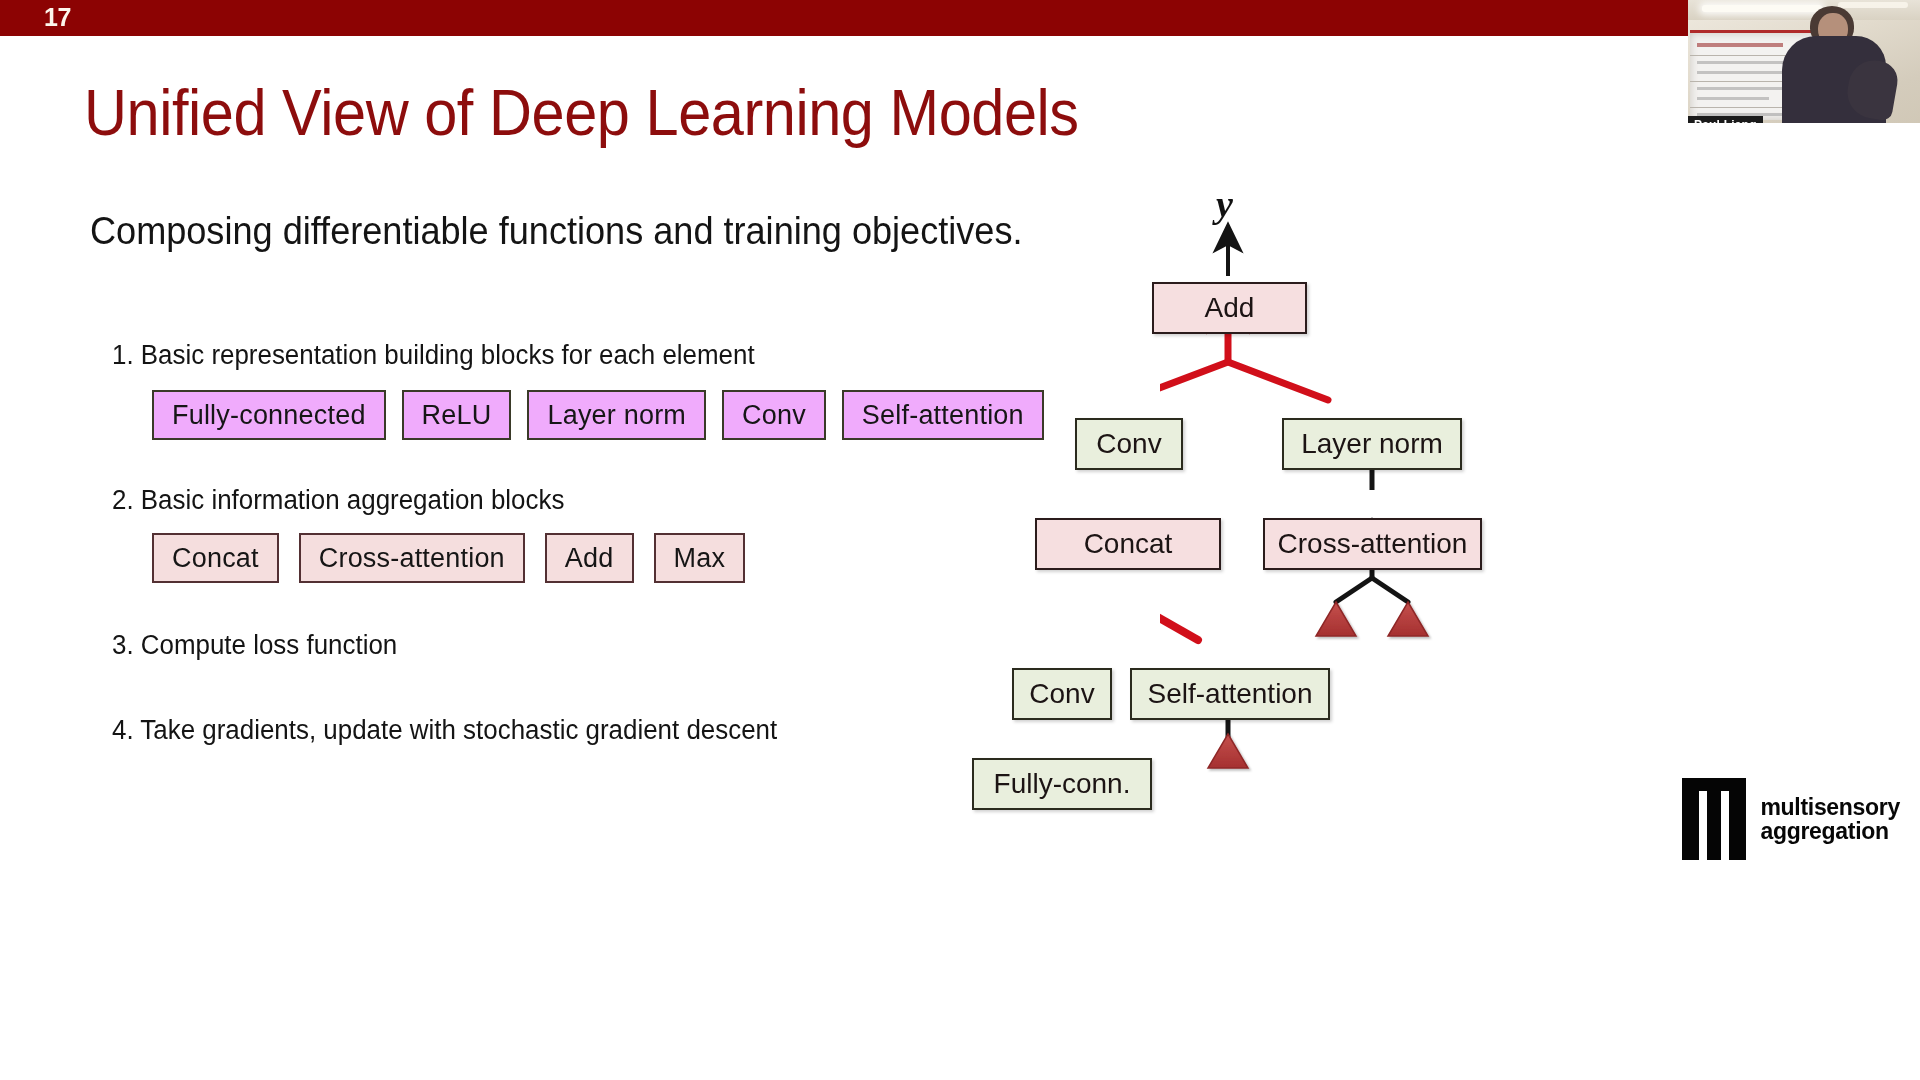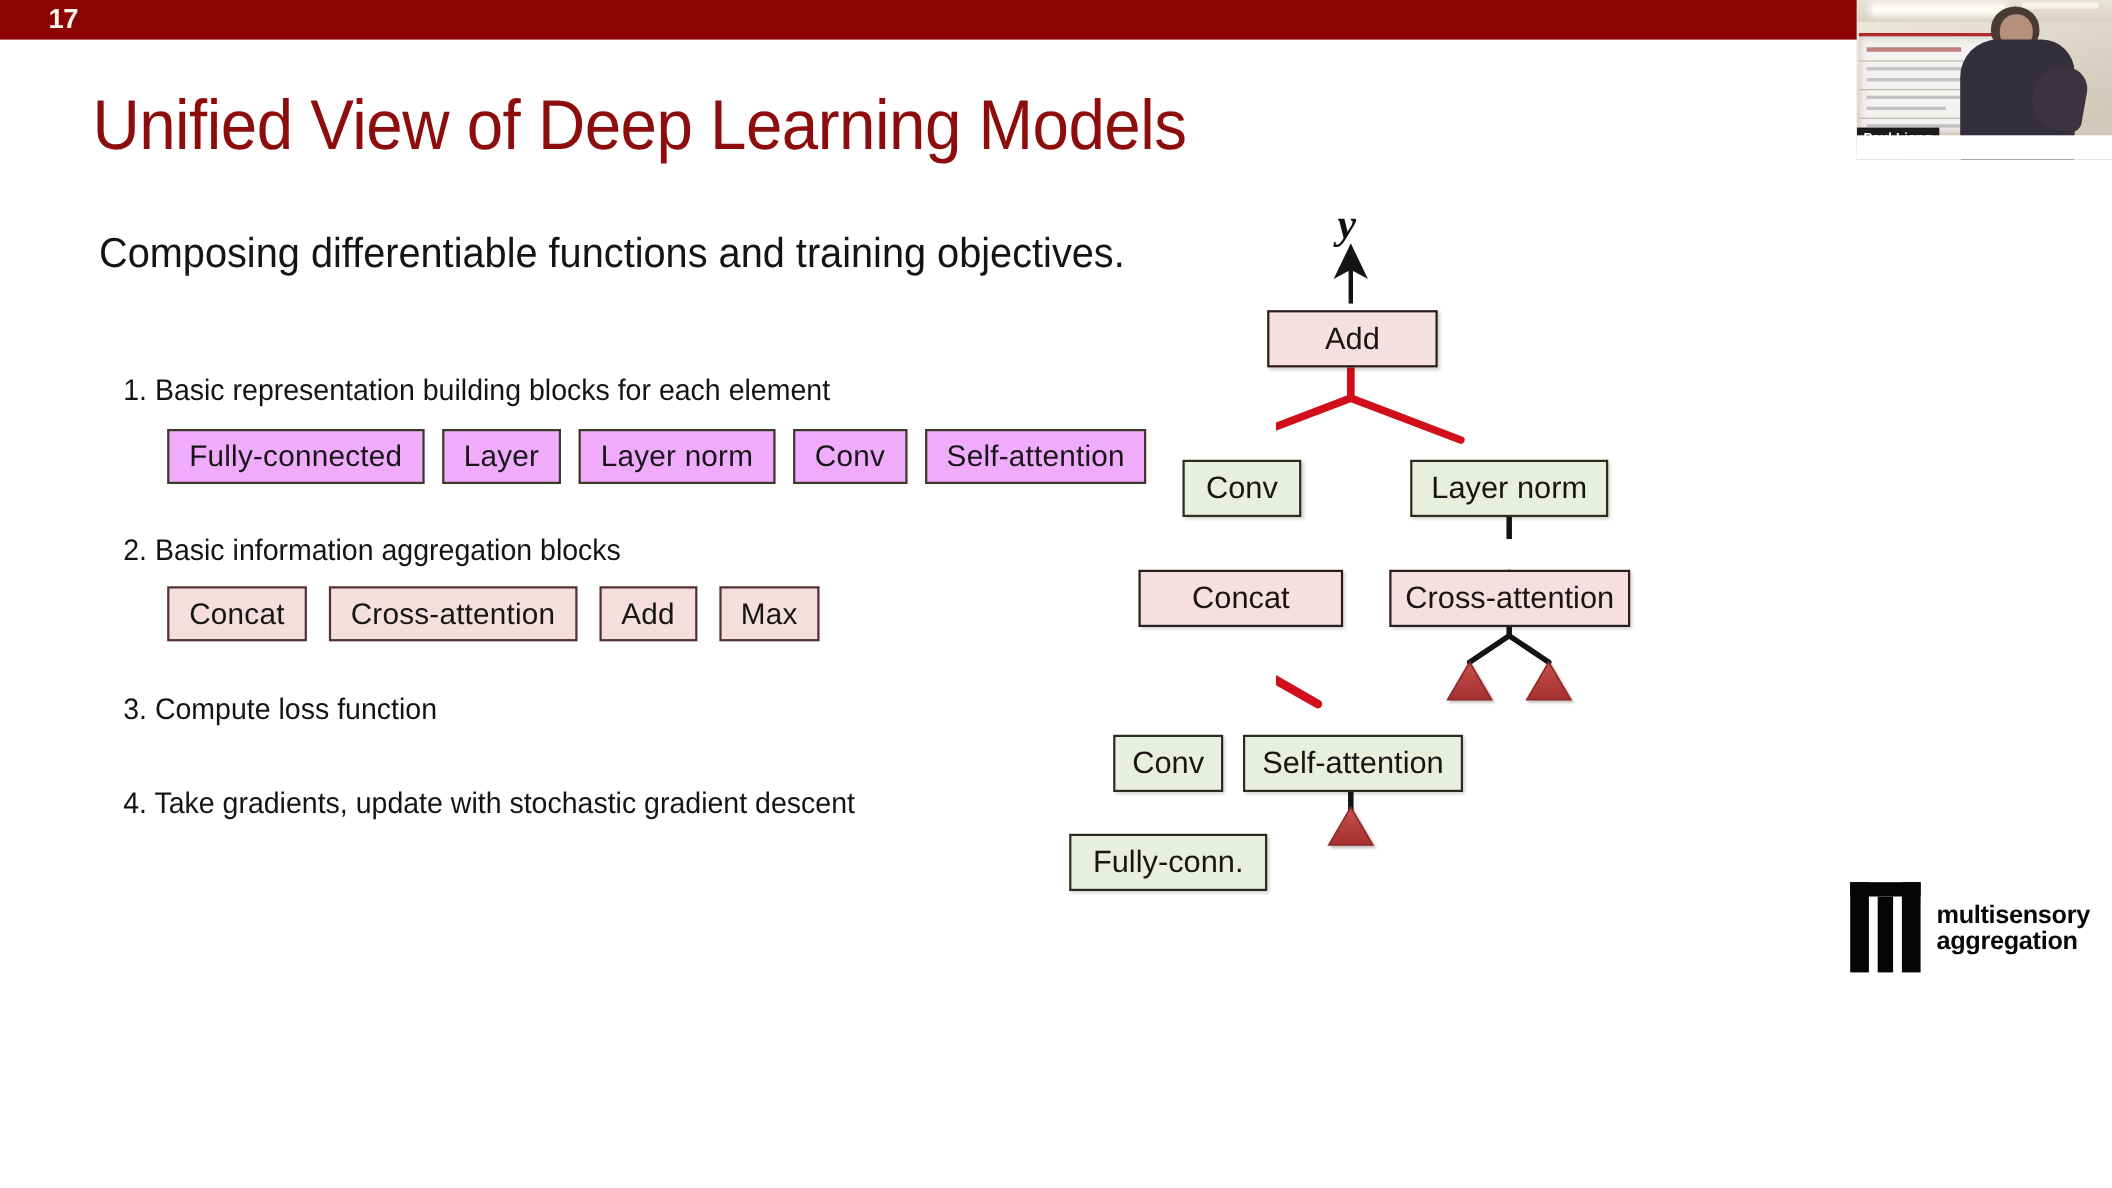--- a/index.html
+++ b/index.html
@@ -200,21 +200,21 @@
     position: absolute;
     font-family: "Liberation Serif", serif;
     font-style: italic;
     font-weight: bold;
     font-size: 38px;
     color: #111111;
   }
 
   
   #logo {
-    position: absolute; right: 20px; bottom: 0;
+    position: absolute; right: 20px; bottom: 24px;
     display: flex; align-items: center; gap: 14px; justify-content: space-between;
   }
   .logo-mark { position: relative; width: 64px; height: 82px; }
   .logo-mark i {
     position: absolute; background: #050505; display:block;
   }
   .lm-left  { left: 0;    top: 0;  width: 17px; height: 82px; }
   .lm-right { left: 47px; top: 0;  width: 17px; height: 82px; }
   .lm-top   { left: 0;    top: 0;  width: 64px; height: 13px; }
   .lm-mid   { left: 25px; top: 13px; width: 14px; height: 69px; }
@@ -264,21 +264,21 @@
   <div class="title">Unified View of Deep Learning Models</div>
   <div class="subtitle">Composing differentiable functions and training objectives.</div>
 
   <div class="listitem" id="li1">1. Basic representation building blocks for each element</div>
   <div class="listitem" id="li2">2. Basic information aggregation blocks</div>
   <div class="listitem" id="li3">3. Compute loss function</div>
   <div class="listitem" id="li4">4. Take gradients, update with stochastic gradient descent</div>
 
   <div class="chiprow" id="chiprow-green">
     <div class="chip green">Fully-connected</div>
-    <div class="chip green">Layer</div>
+    <div class="chip green">ReLU</div>
     <div class="chip green">Layer norm</div>
     <div class="chip green">Conv</div>
     <div class="chip green">Self-attention</div>
   </div>
 
   <div class="chiprow" id="chiprow-pink">
     <div class="chip pink">Concat</div>
     <div class="chip pink">Cross-attention</div>
     <div class="chip pink">Add</div>
     <div class="chip pink">Max</div>

